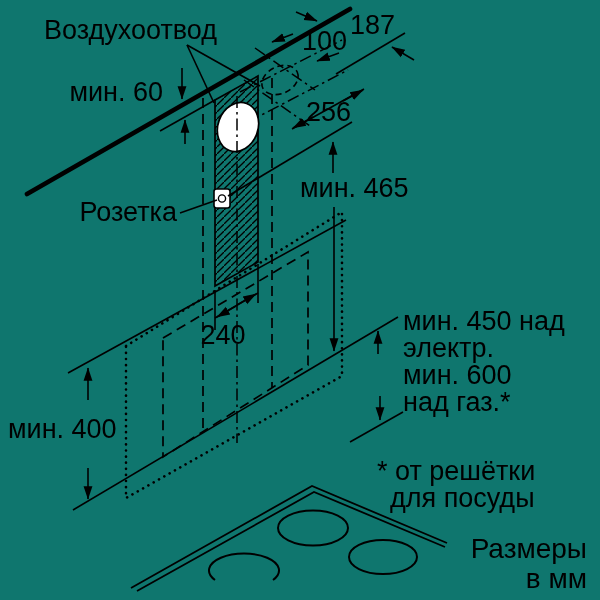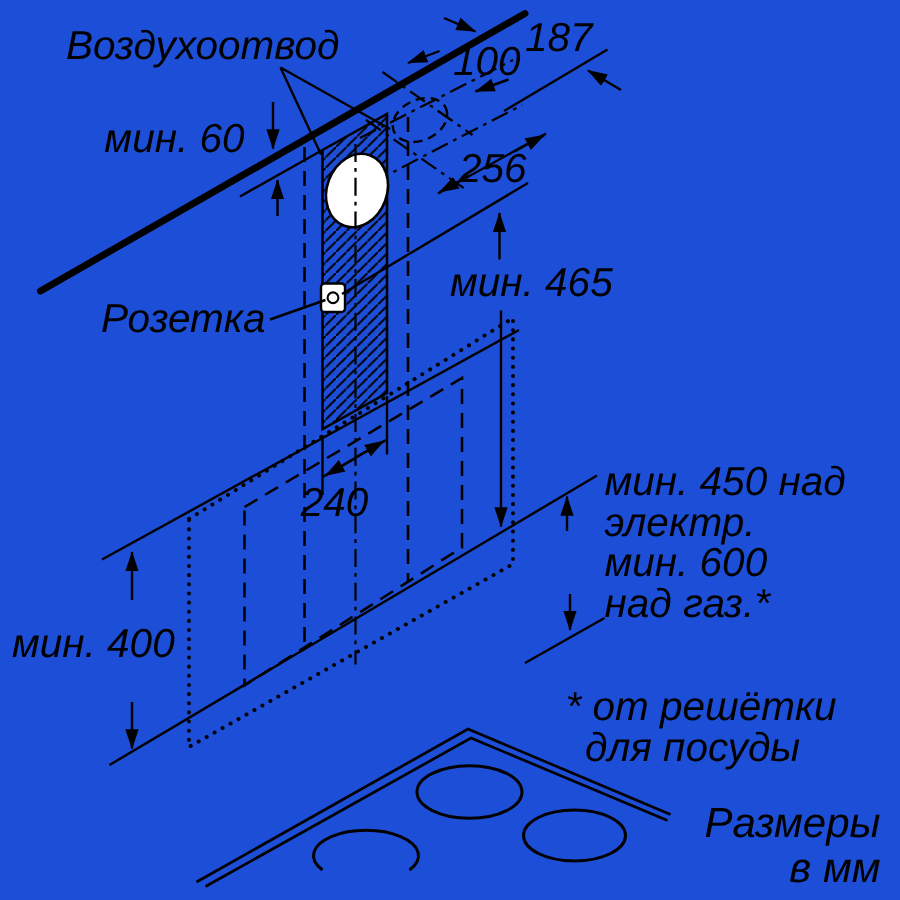--- a/index.html
+++ b/index.html
@@ -1,16 +1,16 @@
 <!DOCTYPE html>
 <html><head>
 <meta charset="utf-8">
 <style>
   html,body{margin:0;padding:0;background:#ffffff;}
-  .stage{width:600px;height:600px;position:relative;background:#1d4ed8;overflow:hidden;font-style:italic;}
+  .stage{width:600px;height:600px;position:relative;background:#0f766e;overflow:hidden;}
   svg{display:block;}
   text{font-family:"Liberation Sans","DejaVu Sans",sans-serif;fill:#000;}
   .t27{font-size:27px;}
   .t28{font-size:28px;}
   .thin{stroke:#000;stroke-width:1.6;fill:none;}
   .thin2{stroke:#000;stroke-width:1.8;fill:none;}
   .thick{stroke:#000;stroke-width:4.6;fill:none;stroke-linecap:round;}
   .dashed{stroke:#000;stroke-width:1.7;fill:none;stroke-dasharray:10 6;}
   .dashede{stroke:#000;stroke-width:1.6;fill:none;stroke-dasharray:6 4;}
   .dashdot{stroke:#000;stroke-width:1.5;fill:none;stroke-dasharray:12 4 2.5 4;}

